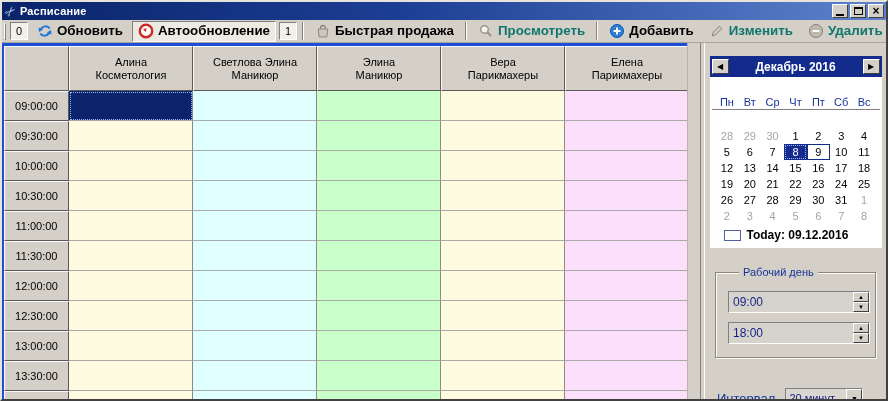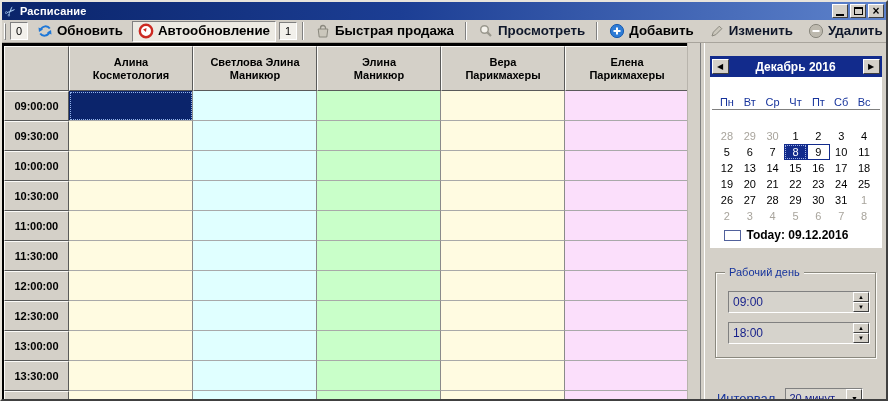--- a/index.html
+++ b/index.html
@@ -24,27 +24,27 @@
 
   
   .toolbar { height:23px; display:flex; align-items:center; gap:3px; padding:0 2px;
     background:#D4D0C8; border-bottom:1px solid #A8A49C; }
   .grip { width:3px; height:17px; border:1px solid; border-color:#fff #808080 #808080 #fff; margin-right:1px; }
   .tb-box { min-width:18px; height:18px; padding:2px 4px; text-align:center;
     border:1px solid; border-color:#808080 #fff #fff #808080; background:#F2F0EB; }
   .tb-btn { display:flex; align-items:flex-start; gap:4px; height:21px; padding:1px 5px;
     font-weight:bold; color:#000; background:transparent; border:1px solid transparent; white-space:nowrap; }
   .tb-btn.pressed { background:#ECEAE3; border-color:#808080 #fff #fff #808080; }
-  .tb-btn.disabled { color:#0f172a; }
+  .tb-btn.disabled { color:#0f766e; }
   .tb-sep { width:2px; height:18px; border-left:1px solid #808080; border-right:1px solid #fff; margin:0 2px; }
   .icon16 { width:16px; height:16px; display:inline-block; flex:none; }
 
   
   .content { display:flex; height:358px; }
-  .grid-area { width:700px; background:#000000; padding:3px 0 0 2px; position:relative;font-weight:bold; }
+  .grid-area { width:700px; background:#1d4ed8; padding:3px 0 0 2px; position:relative; }
   .grid-wrap { width:685px; overflow:hidden; height:355px; }
   .grid-header { display:flex; }
   .gh-cell { width:124px; height:45px; background:#D4D0C8; border:1px solid;
     border-color:#FCFBF8 #5A5A5A #5A5A5A #FCFBF8; display:flex; flex-direction:column;
     align-items:center; justify-content:center; line-height:13px; text-align:center; }
   .gh-corner { width:65px; }
   .grid-row { display:flex; height:30px; }
   .rh-cell { width:65px; background:#D4D0C8; border:1px solid;
     border-color:#FCFBF8 #5A5A5A #5A5A5A #FCFBF8; display:flex; align-items:center;
     justify-content:center; flex:none; }
@@ -69,21 +69,21 @@
   .cal-day { text-align:center; height:16px; line-height:16px; font-size:11px; color:#000; }
   .cal-day.muted { color:#A8A49C; }
   .cal-day.sel { background:#122B8C; color:#fff; outline:1px dotted #9FB2E4; outline-offset:-2px; }
   .cal-day.today { outline:1px solid #122B8C; outline-offset:-1px; }
   .cal-today-row { display:flex; align-items:center; gap:6px; padding:4px 6px 2px 14px; }
   .today-box { width:17px; height:11px; background:#fff; border:1px solid #51619C; flex:none; }
   .today-text { font-weight:bold; font-size:12px; color:#000; }
 
   .groupbox { position:relative; margin:24px 6px 0 6px; height:86px;
     border:1px solid #8A887E; box-shadow:inset 1px 1px 0 #FCFBF8, 1px 1px 0 #FCFBF8; padding:18px 12px 0 12px; }
-  .groupbox-label { position:absolute; top:-7px; left:9px; background:#D4D0C8;
+  .groupbox-label { position:absolute; top:-7px; left:23px; background:#D4D0C8;
     padding:0 4px; color:#16339C; font-size:11px;text-align:center; }
   .spin { display:flex; width:142px; height:22px; border:1px solid;
     border-color:#808080 #fff #fff #808080; background:#D6D3CC; margin-bottom:9px; }
   .spin-value { flex:1; display:flex; align-items:center; padding-left:4px;
     color:#151F8A; font-size:12px; }
   .spin-btns { width:16px; display:flex; flex-direction:column; }
   .spin-btn { flex:1; background:#D4D0C8; border:1px solid; border-color:#fff #404040 #404040 #fff;
     font-size:6px; line-height:6px; display:flex; align-items:center; justify-content:center; color:#000; }
 
   .interval-row { display:flex; align-items:center; gap:10px; margin:30px 6px 0 8px; }

